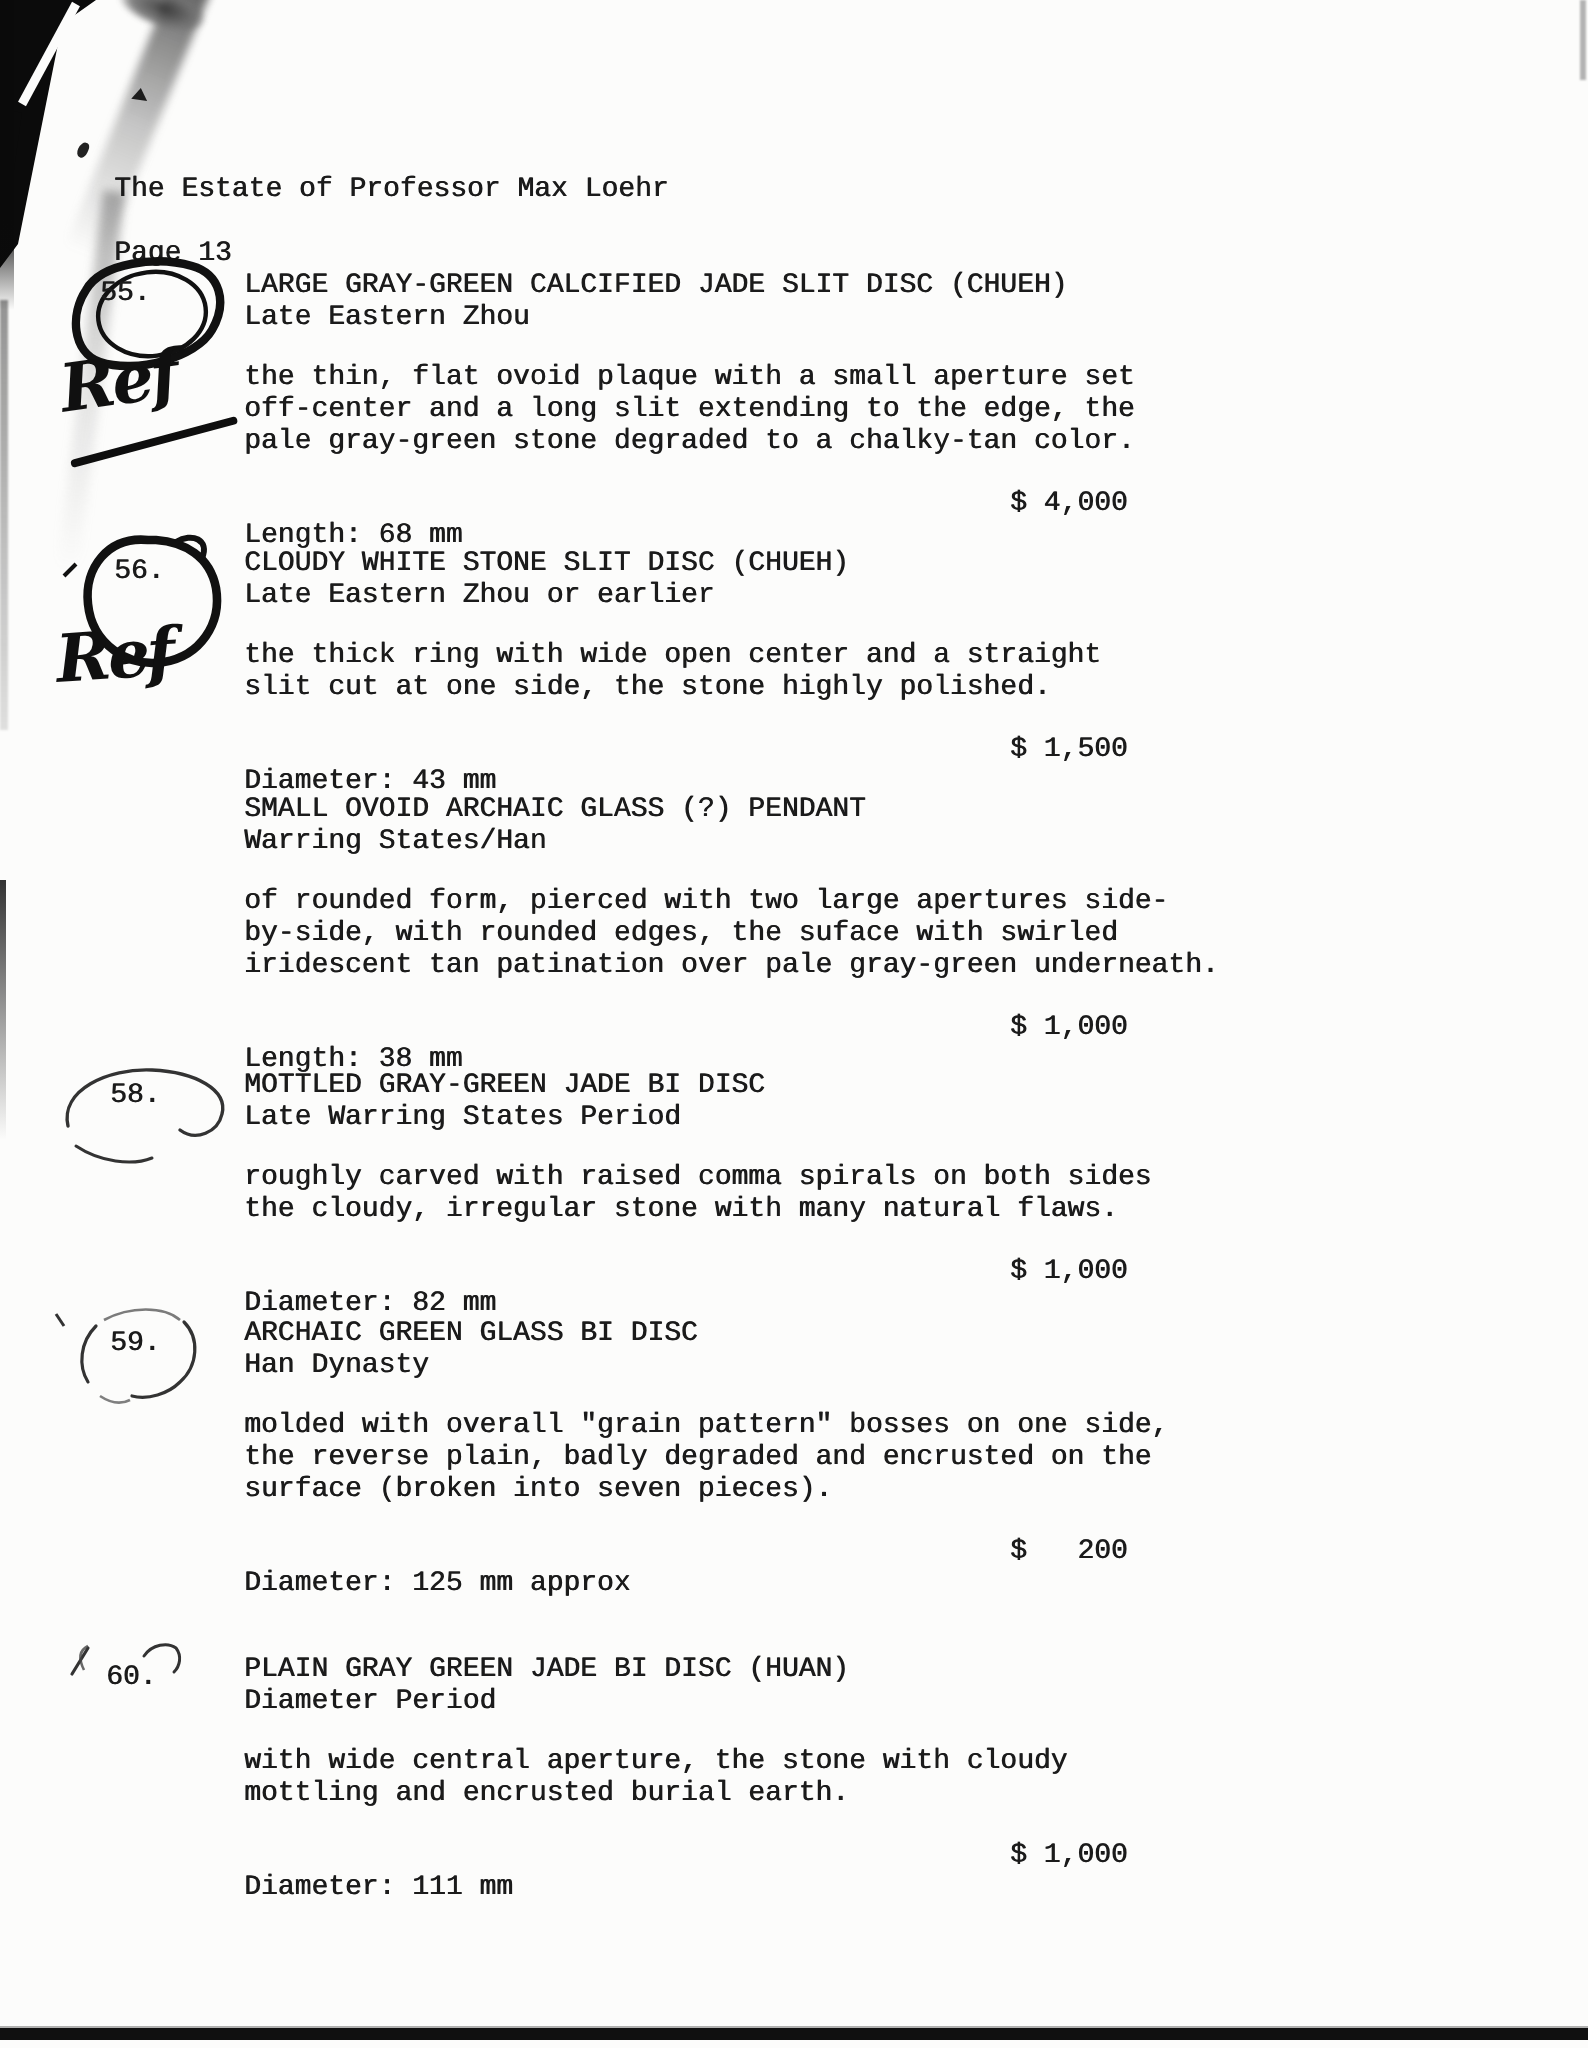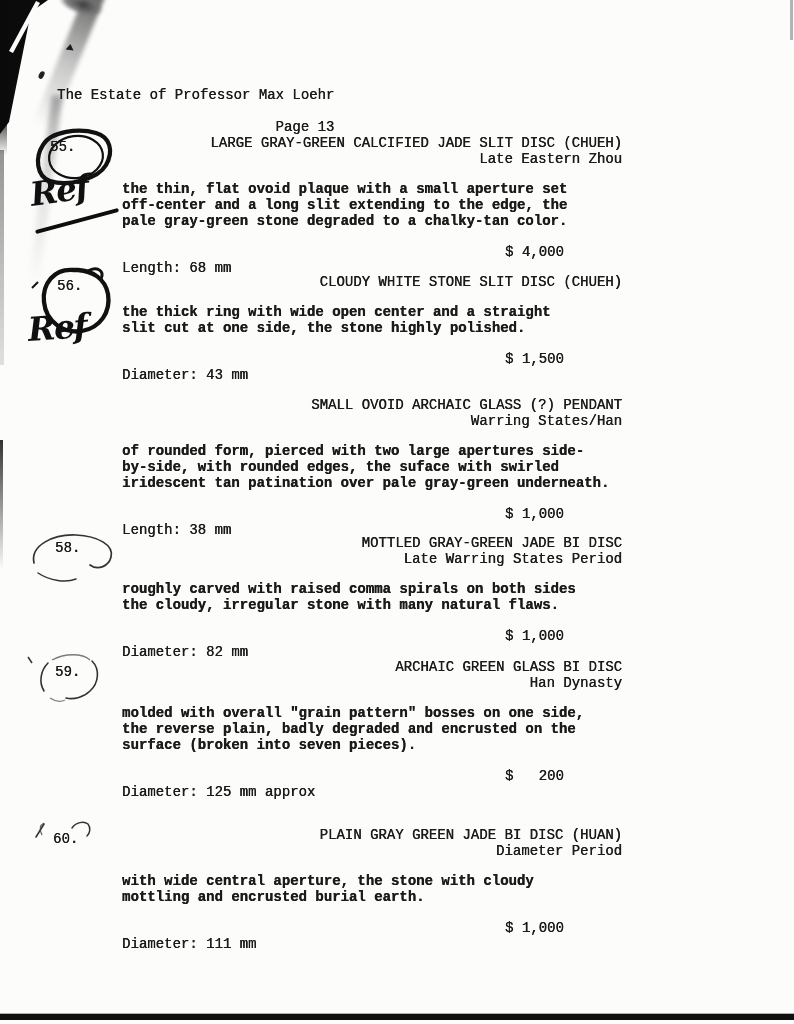--- a/index.html
+++ b/index.html
@@ -53,22 +53,22 @@
     position:absolute; left:39px; top:71px; width:5px; height:8px;
     background:#222; border-radius:60% 40% 50% 50%; transform:rotate(24deg);
   }
   .speck { position:absolute; left:66px; top:44px; width:0; height:0;
     border-left:4px solid transparent; border-right:4px solid transparent;
     border-bottom:6px solid #1c1c1c; transform:rotate(8deg); }
 
   
   .header { position:absolute; left:57px; top:71px; }
   .item { position:absolute; left:122px; width:500px; }
-  .line { height:16px;text-align:right; }
-  .desc { margin-top:14px;font-weight:bold; }
+  .line { height:16px; }
+  .desc { margin-top:14px; }
   .dims-row { position:relative; margin-top:15px; height:16px; }
   .price { position:absolute; left:383px; top:0; white-space:pre; }
 
   
   .annot { position:absolute; left:-94px; top:-10px; width:100px; height:130px; }
   .annot svg { position:absolute; overflow:visible; }
   .num { position:absolute; font-size:14px; line-height:16px; text-shadow:0.35px 0 0 currentColor;text-align:right; }
   .ref-note {
     position:absolute; font-family:"DejaVu Serif",serif; font-style:italic; font-weight:bold;
     font-size:33px; color:#101010; letter-spacing:-1.5px; transform:rotate(-8deg);
@@ -126,20 +126,21 @@
     <div class="annot">
       <svg style="left:10px;top:0" width="78" height="72">
         <path d="M36,6 C16,4 4,20 6,38 C8,58 26,70 44,67 C62,64 73,48 70,30 C67,14 54,7 40,6 Z" fill="none" stroke="#111" stroke-width="4.3" stroke-linecap="round"></path>
         <path d="M50,7 C58,2 67,6 63,15" fill="none" stroke="#111" stroke-width="3"></path>
         <path d="M-6,24 L0,18" fill="none" stroke="#111" stroke-width="2"></path>
       </svg>
       <span class="num" style="left:29px;top:14px">56.</span>
       <span class="ref-note" style="left:0;top:44px;transform:rotate(-4deg)">Ref</span>
     </div>
     <div class="type line">CLOUDY WHITE STONE SLIT DISC (CHUEH)</div>
+    <div class="type line">Late Eastern Zhou or earlier</div>
     <div class="type desc">the thick ring with wide open center and a straight
 slit cut at one side, the stone highly polished.</div>
     <div class="dims-row type">
       <span>Diameter: 43 mm</span>
       <span class="price">$ 1,500</span>
     </div>
   </div>
 
   <div class="item" style="top:397px">
     <div class="type line">SMALL OVOID ARCHAIC GLASS (?) PENDANT</div>

